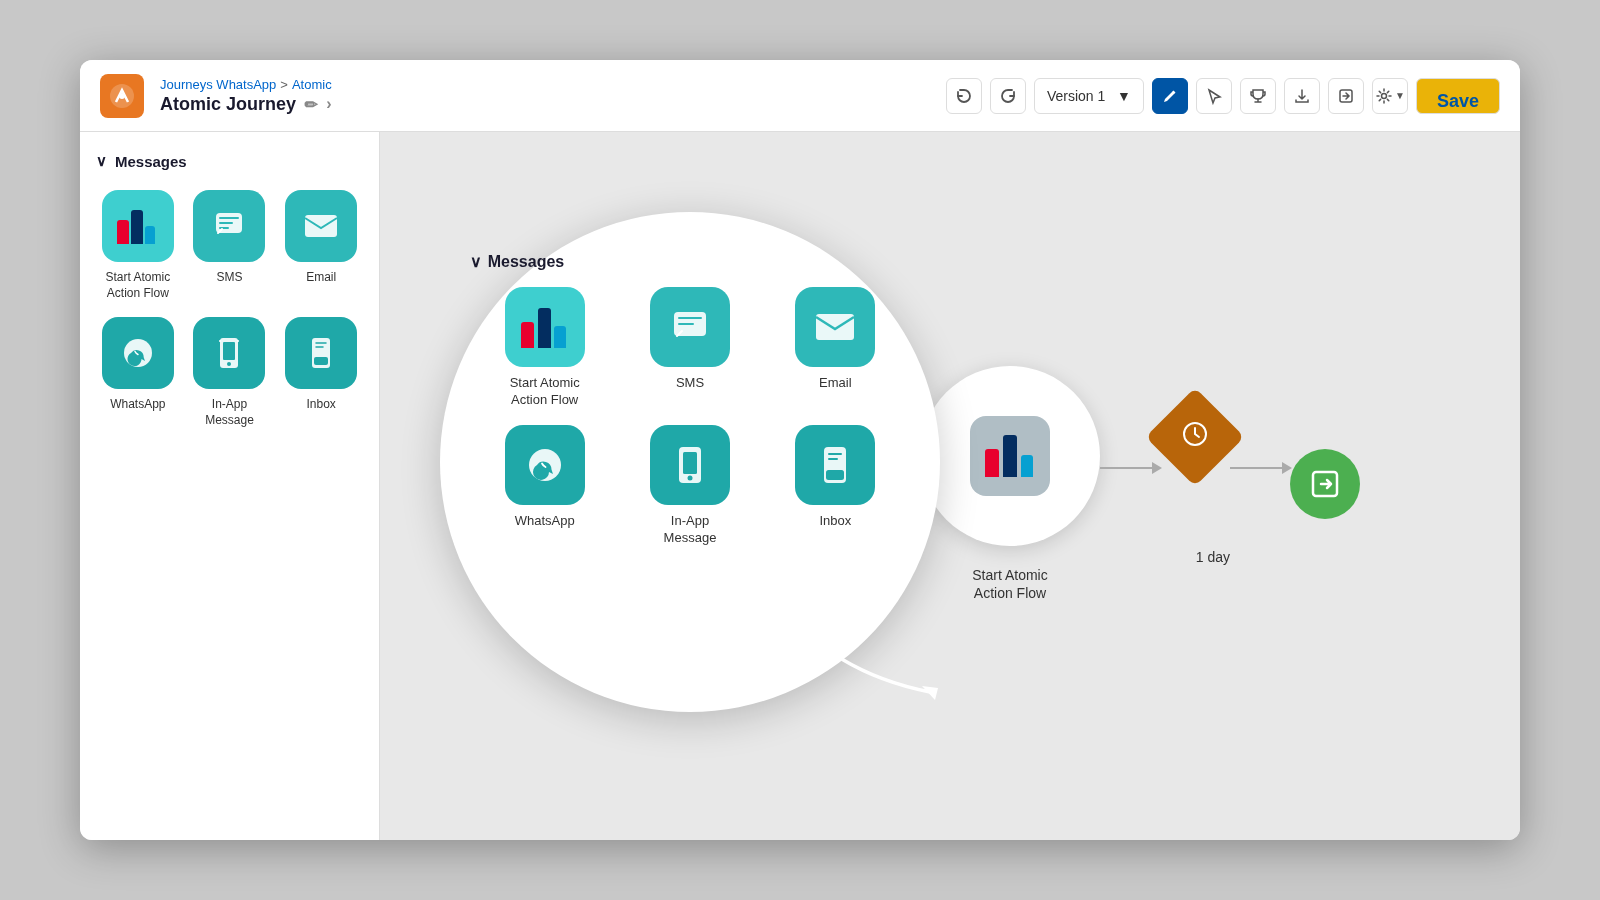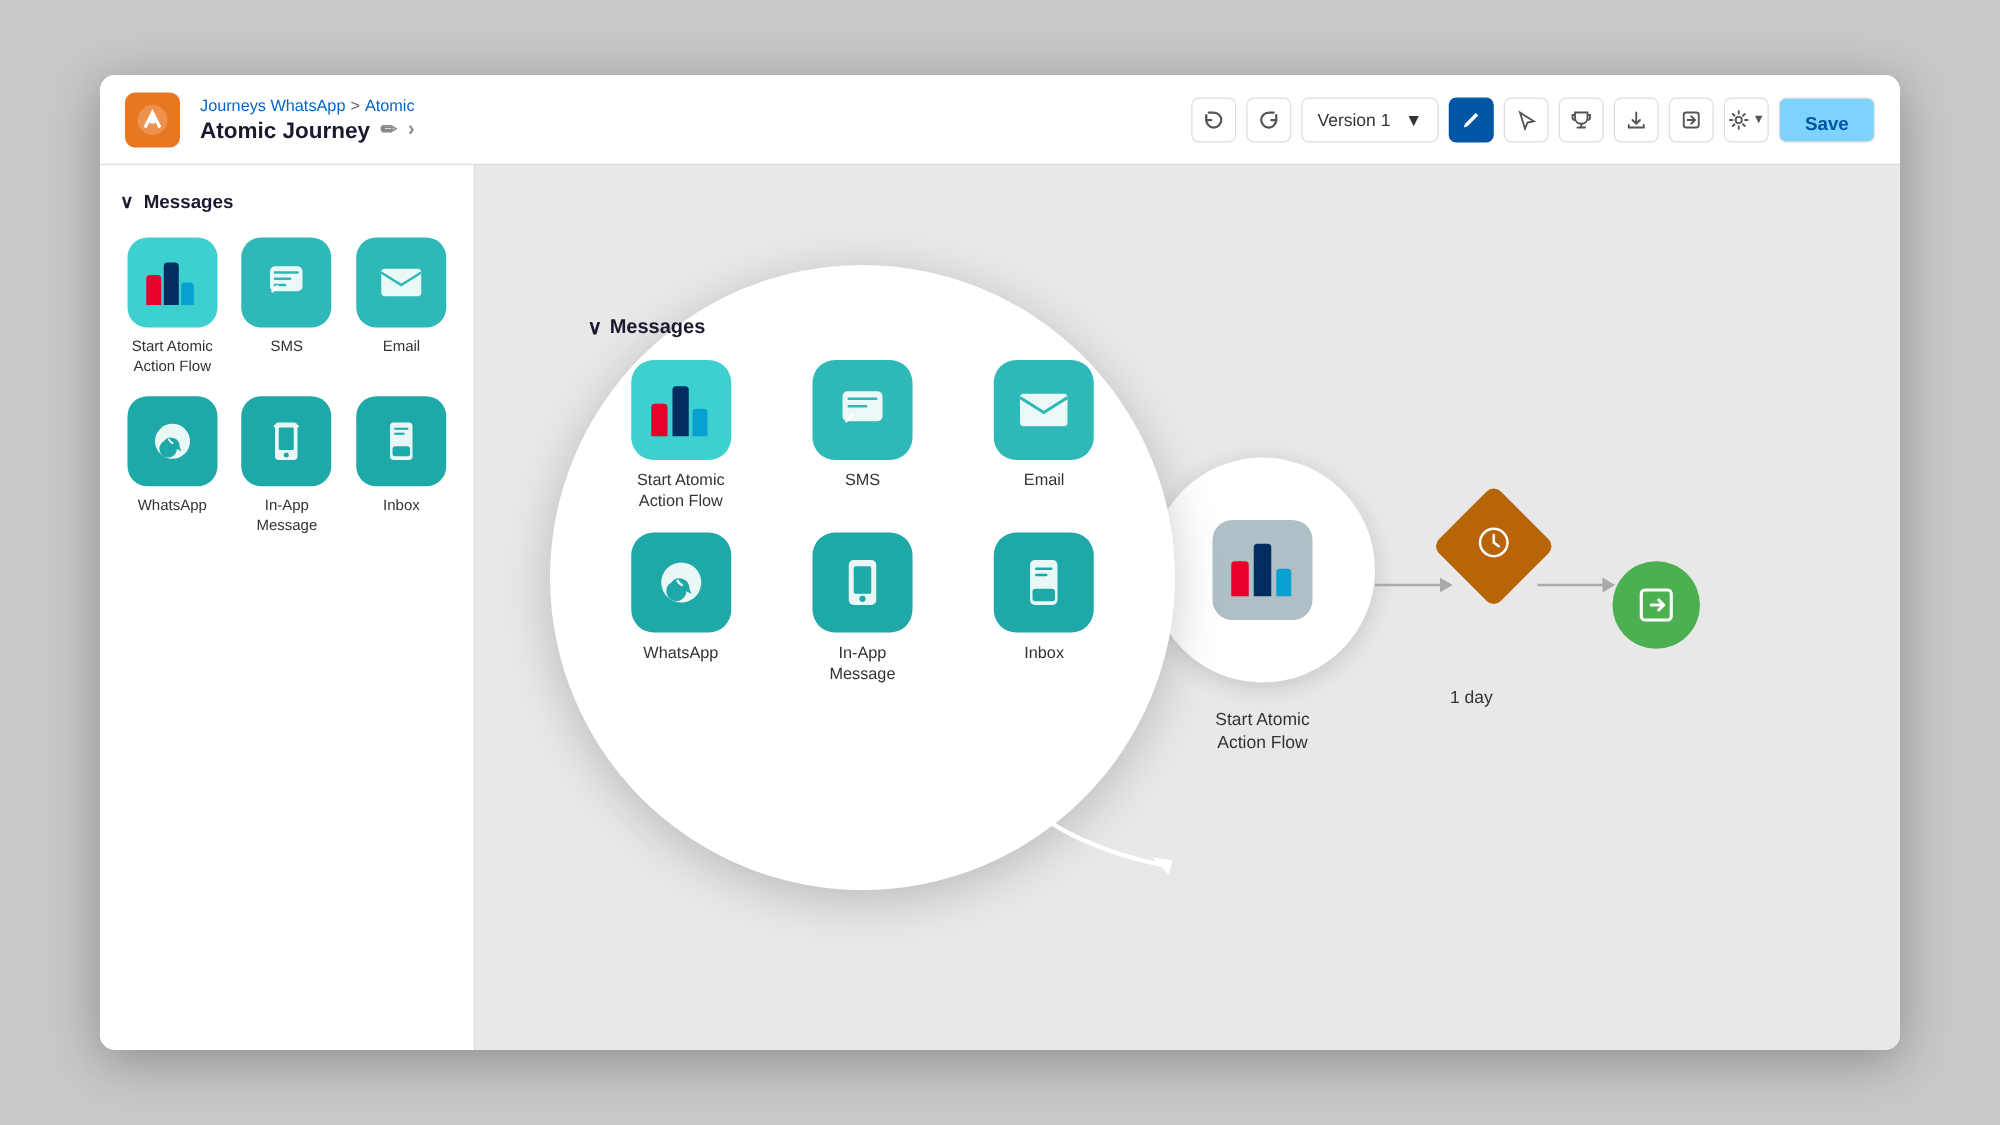--- a/index.html
+++ b/index.html
@@ -136,24 +136,24 @@
       color: #fff;
     }
 
     .settings-btn {
       position: relative;
     }
 
     .save-btn {
       height: 36px;
       padding: 12px 20px;
-      background: #7dd3fc;
+      background: #eab308;
       border: 1px solid #ddd;
       border-radius: 6px;
-      font-size: 15px;
+      font-size: 18px;
       font-weight: 600;
       color: #0055a5;
       cursor: pointer;
     }
 
     
     .main {
       display: flex;
       flex: 1;
       overflow: hidden;
@@ -599,21 +599,21 @@
           <span class="node-label" style="margin-top:8px;">Start Atomic<br>Action Flow</span>
 
           <svg class="curved-arrow" viewBox="0 0 200 150" style="position:absolute;bottom:-90px;left:-280px;">
             <path d="M40 30 Q80 120 160 100" stroke="white" stroke-width="3" fill="none" stroke-linecap="round"></path>
             <polygon points="155,92 165,105 170,94" fill="white"></polygon>
           </svg>
         </div>
 
         <div class="connector-line" style="margin: 0 0 32px 0;"></div>
 
-        <div style="display:flex;flex-direction:column;align-items:flex-start;margin-bottom:0;">
+        <div style="display:flex;flex-direction:column;align-items:flex-end;margin-bottom:0;">
           <div class="timer-diamond">
             <div class="timer-diamond-inner">
               <svg width="28" height="28" viewBox="0 0 28 28" fill="none">
                 <circle cx="14" cy="14" r="11" stroke="white" stroke-width="2"></circle>
                 <path d="M14 8v6l4 3" stroke="white" stroke-width="2" stroke-linecap="round"></path>
               </svg>
             </div>
           </div>
           <span class="node-label" style="margin-top:50px;">1 day</span>
         </div>

